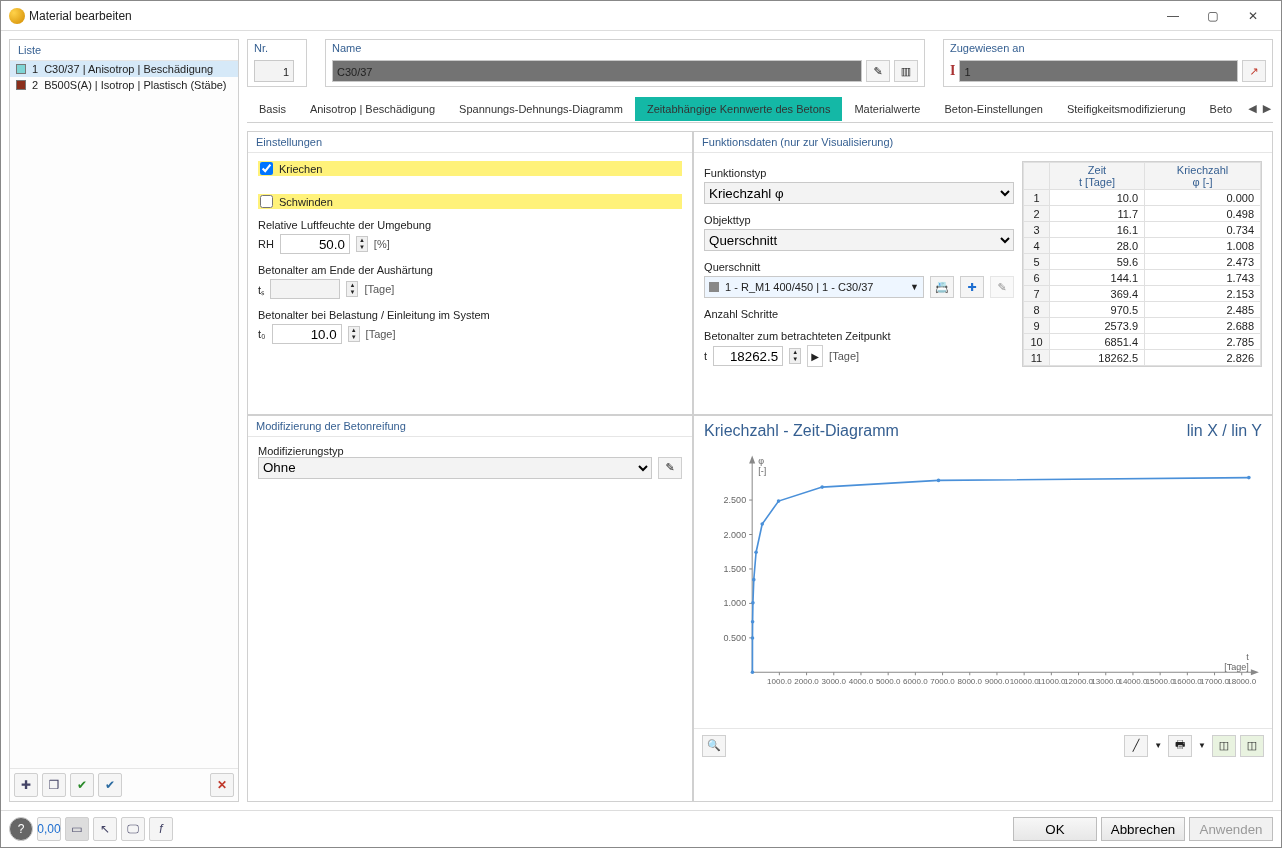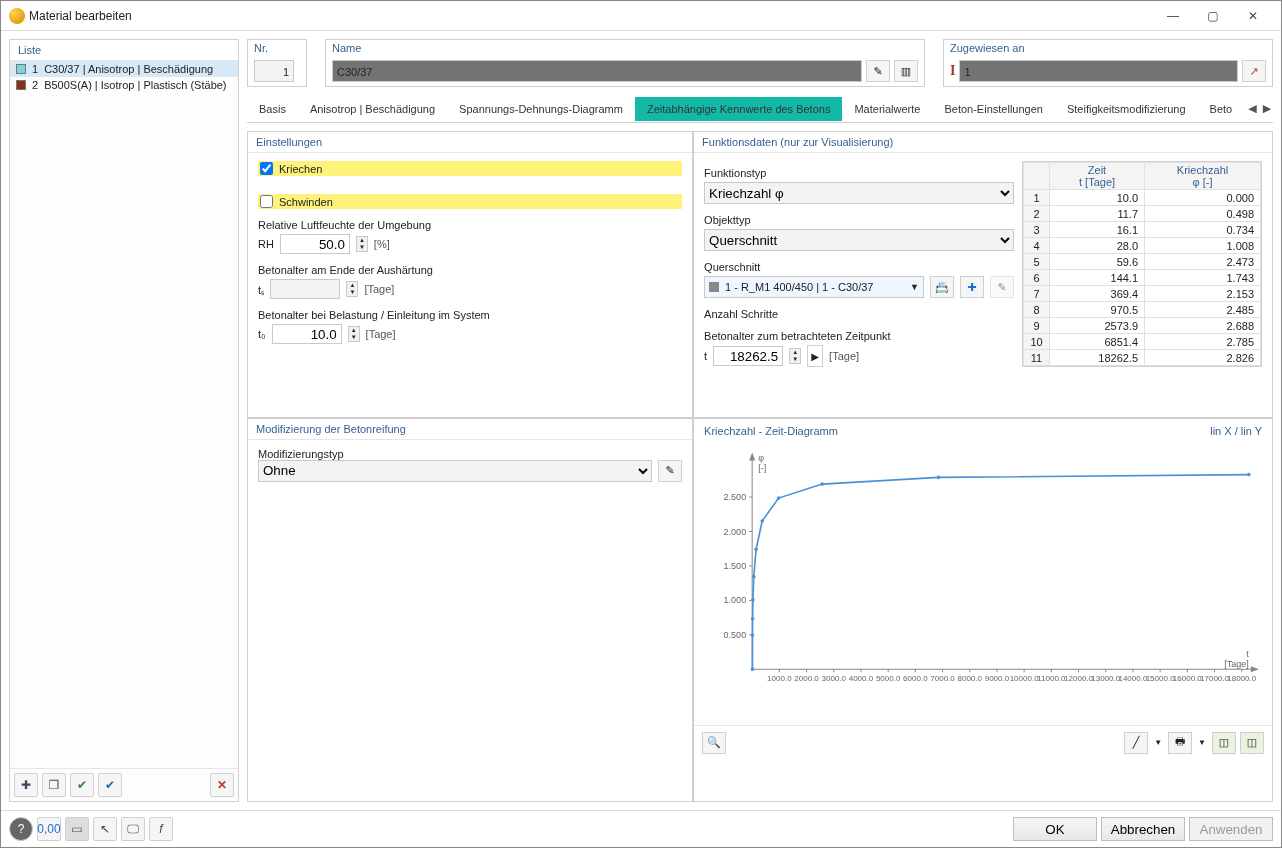--- a/index.html
+++ b/index.html
@@ -57,21 +57,21 @@
   select.combo.full{width:100%}
   .funcdata{display:flex;gap:8px}
   .funcdata .left{flex:1}
   .tablebox{width:240px;border:1px solid #d0d0d0;font-size:11px}
   .tablebox table{border-collapse:collapse;width:100%}
   .tablebox th,.tablebox td{border:1px solid #e0e0e0;padding:1px 6px;text-align:right;height:16px}
   .tablebox th{background:#f4f4f4;font-weight:normal;color:#355f91;text-align:center}
   .tablebox td.idx{background:#f4f4f4;text-align:center}
   .chartbox{grid-column:2;grid-row:2;min-height:0}
   .chartarea{position:relative;height:280px;margin:4px 8px}
-  .chart-title{color:#355f91;font-size:11px;padding:6px 10px 0;display:flex}
+  .chart-title{color:#355f91;font-size:16px;padding:6px 10px 0;display:flex}
   .chart-title .r{margin-left:auto;color:#355f91}
   .chart-tools{display:flex;align-items:center;gap:4px;padding:6px 8px;border-top:1px solid #e6e6e6}
   .chart-tools .spacer{flex:1}
   .footer{display:flex;align-items:center;gap:4px;padding:6px 8px;border-top:1px solid #ddd}
   .footer .spacer{flex:1}
   .btn{min-width:84px;height:24px;border:1px solid #bdbdbd;background:linear-gradient(#f7f7f7,#e7e7e7);cursor:pointer}
   .btn.disabled{color:#999;background:#f1f1f1;cursor:default}
   svg.plot{width:100%;height:100%}
   .arrow-btn{width:16px;height:22px;border:1px solid #cfcfcf;background:#fff;display:flex;align-items:center;justify-content:center;font-size:10px;cursor:pointer}
   .modsec{grid-column:1;grid-row:2}

